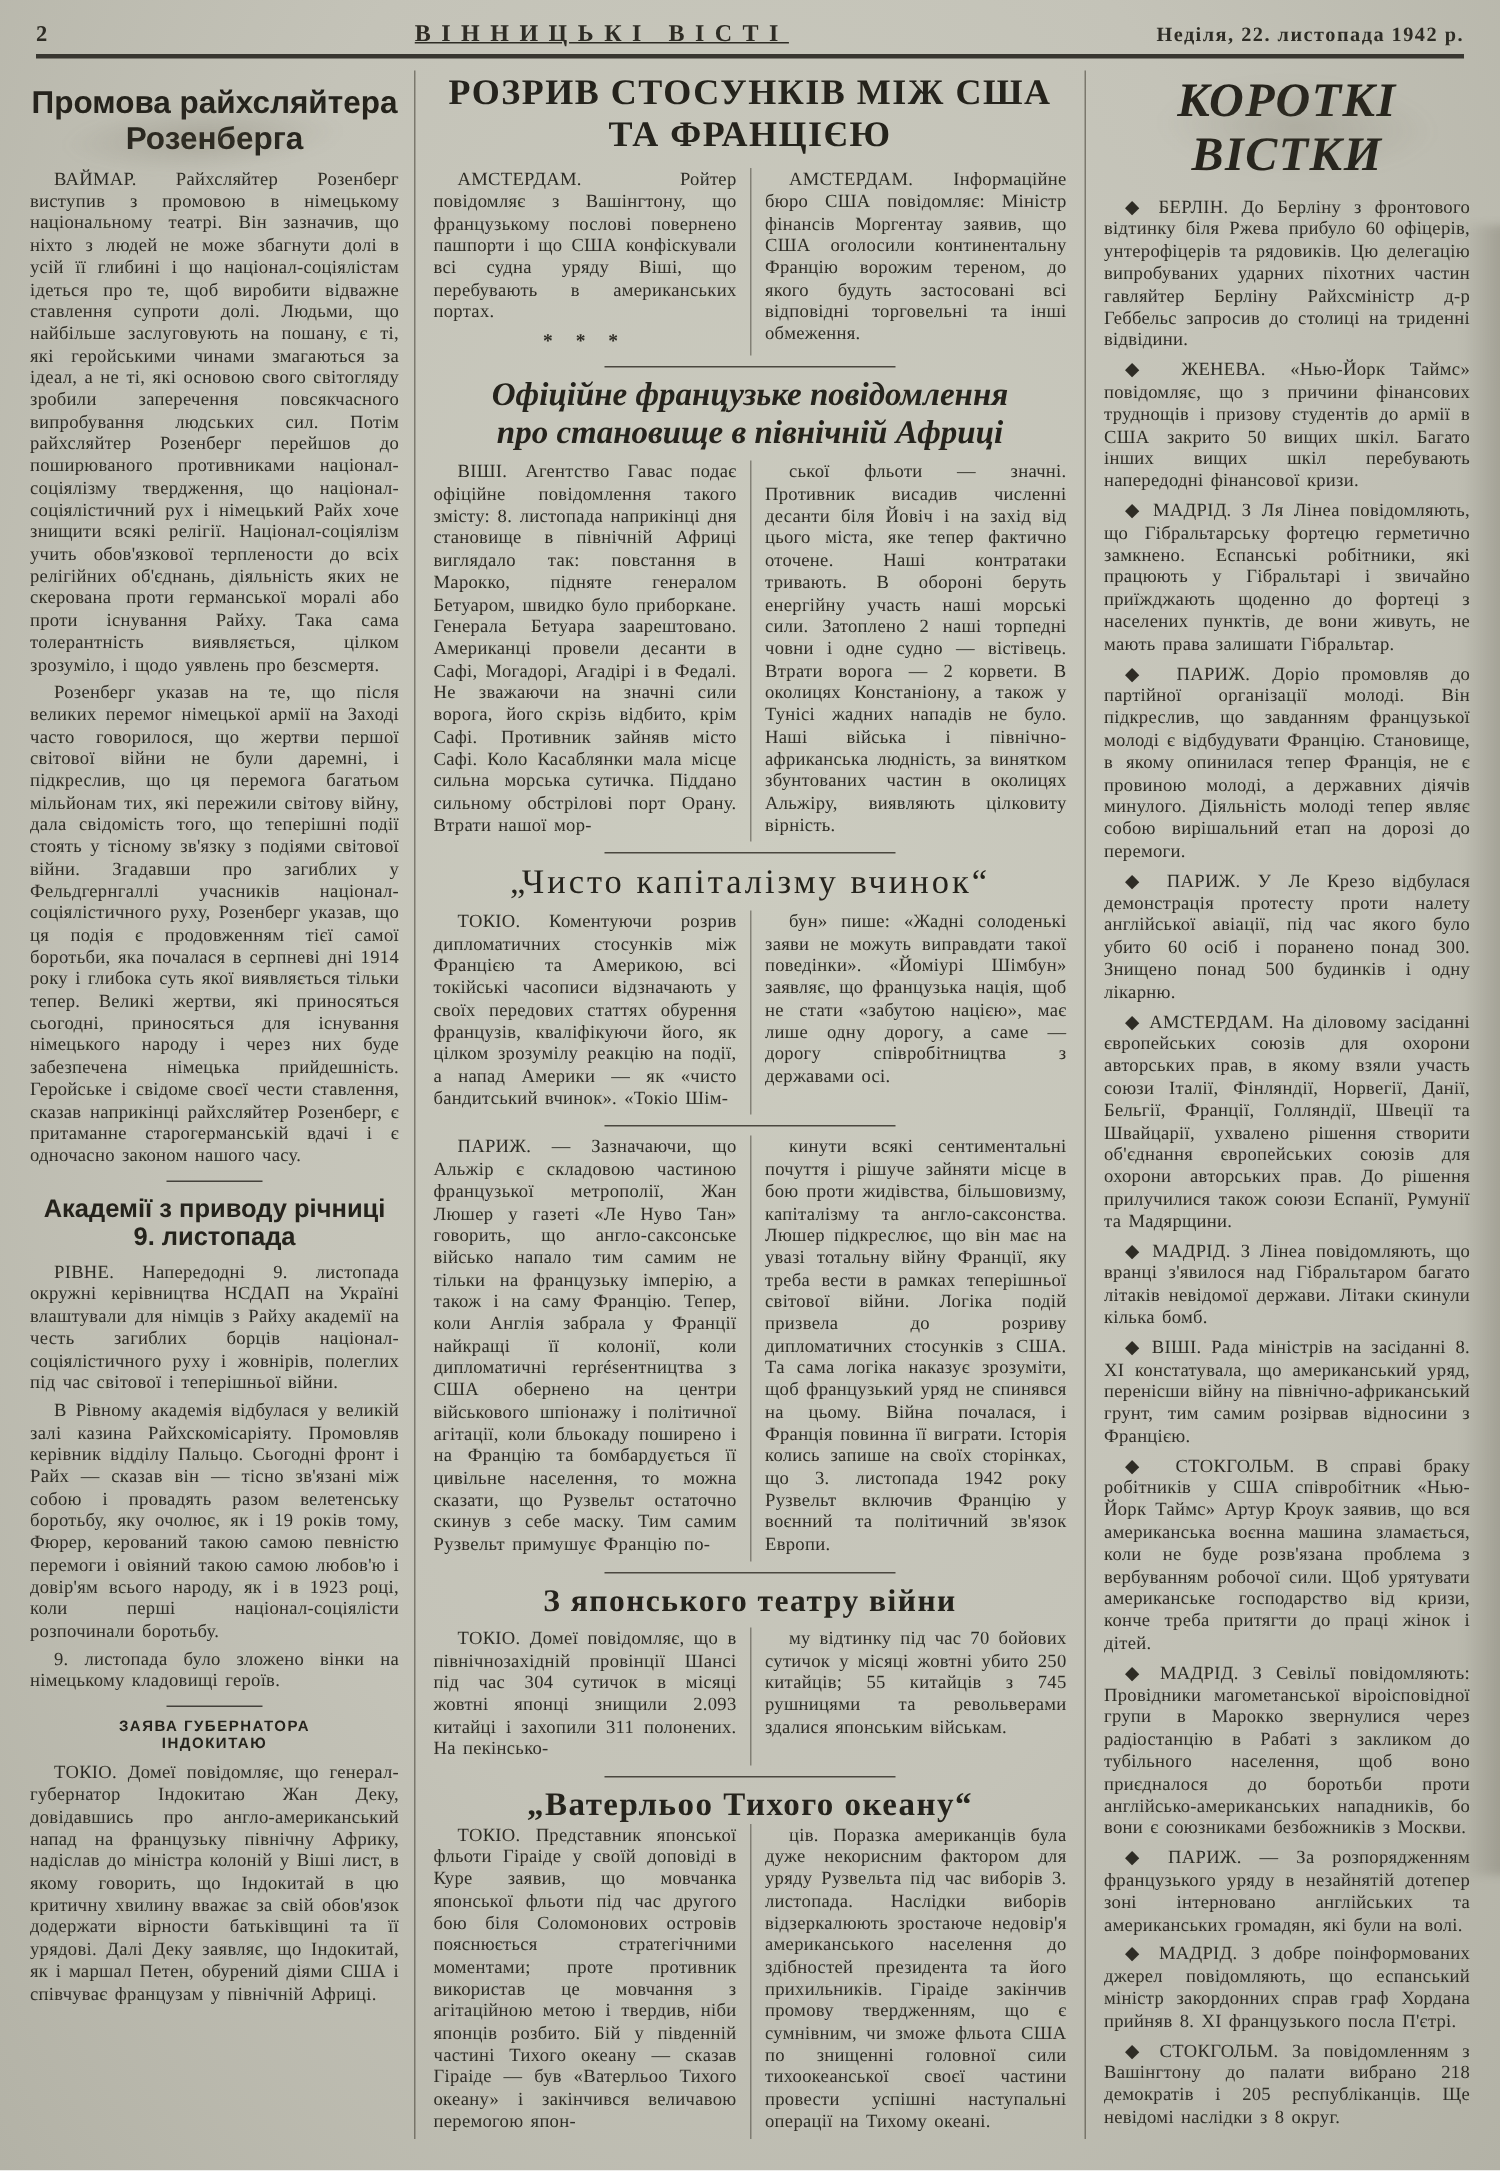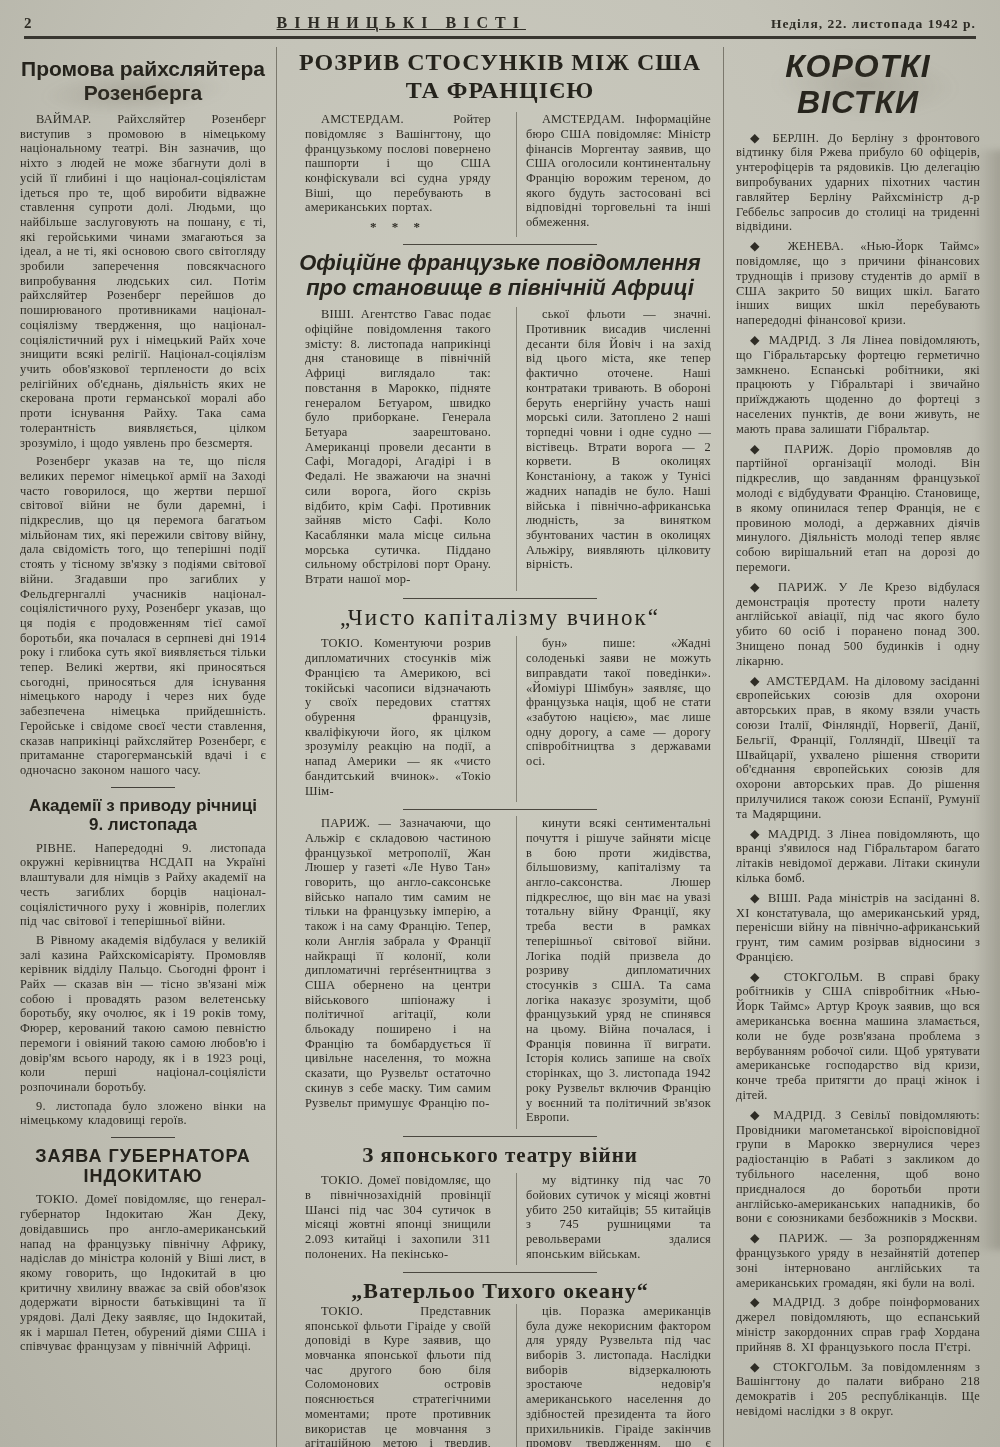--- a/index.html
+++ b/index.html
@@ -34,36 +34,36 @@
     margin:0 0 4px 0;
     font-size:12.4px;line-height:14.7px;
     text-align:justify;text-indent:16px;
     letter-spacing:.2px;word-spacing:1.5px;
   }
   
   .t-pre{white-space:pre-line;text-align:center;}
   h2,h3{margin:0;color:#25231c;}
   .h-sans-heavy{font-family:"Liberation Sans",sans-serif;font-weight:bold;line-height:1.12;}
   .h-dejavu{font-family:Liberation Serif, serif;font-weight:bold;line-height:1.15;}
-  .h-serif-bi{font-family:Liberation Sans, sans-serif;font-weight:bold;font-style:italic;line-height:1.12;}
+  .h-serif-bi{font-family:Liberation Serif, serif;font-weight:bold;font-style:italic;line-height:1.12;}
   .h-serif-b{font-family:"Liberation Serif",serif;font-weight:bold;line-height:1.12;}
   .h-serif-r{font-family:"Liberation Serif",serif;font-weight:normal;line-height:1.12;}
   .la1{font-size:21px;margin:8px 0 8px;}
   .la2{font-size:17px;margin:6px 0 7px;}
-  .la3{font-size:18px;letter-spacing:1px;margin:8px 0 6px;}
+  .la3{font-size:10px;letter-spacing:1px;margin:8px 0 6px;}
   .ma1{font-size:24px;letter-spacing:1px;margin:2px 0 8px;}
   .ma2{font-size:22px;margin:5px 0 7px;}
   .ma3{font-size:23px;letter-spacing:2px;margin:4px 0 6px;}
   .ma4{font-size:20px;margin:4px 0 6px;}
   .ma5{font-size:21px;letter-spacing:1px;margin:4px 0 6px;}
   .ma6{font-size:22px;letter-spacing:1px;margin:4px 0 0;}
   .ra1{font-size:32px;letter-spacing:1px;text-align:center;margin:2px 0 10px;}
   
   .two-col{display:flex;align-items:stretch;}
-  .tc{width:50%;box-sizing:border-box;margin-left:16px;}
+  .tc{width:50%;box-sizing:border-box;}
   .tc-l{padding-right:9px;}
   .tc-r{padding-left:9px;border-left:1px solid rgba(62,58,47,.5);}
   .stars{text-align:center;font-weight:bold;font-size:13px;letter-spacing:6px;margin:4px 0 2px;}
   
   .short-rule{width:64px;border-top:1.5px solid #43403a;margin:9px auto 8px;}
   .mid-rule{width:46%;border-top:1px solid #4a473f;margin:7px auto 6px;}
   
   p.brief{
     margin:0 0 5px 0;
     font-size:12.4px;line-height:14.8px;

